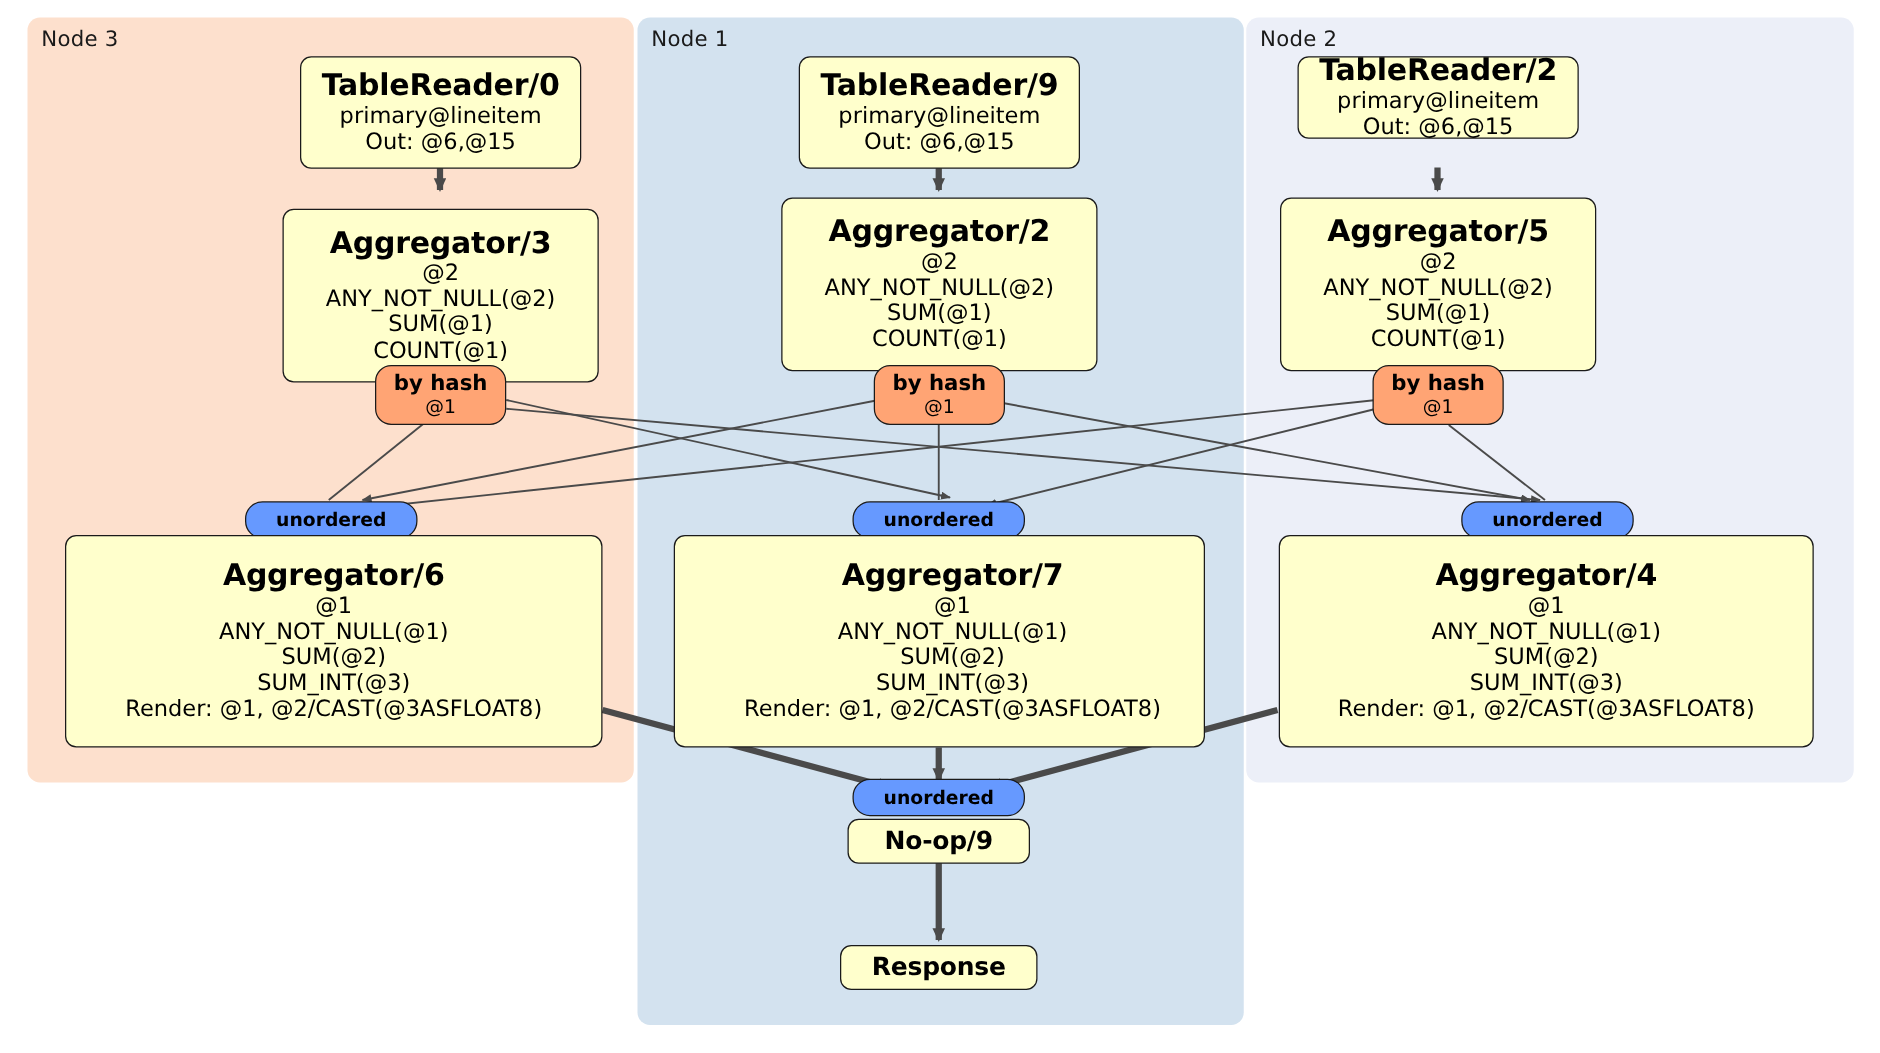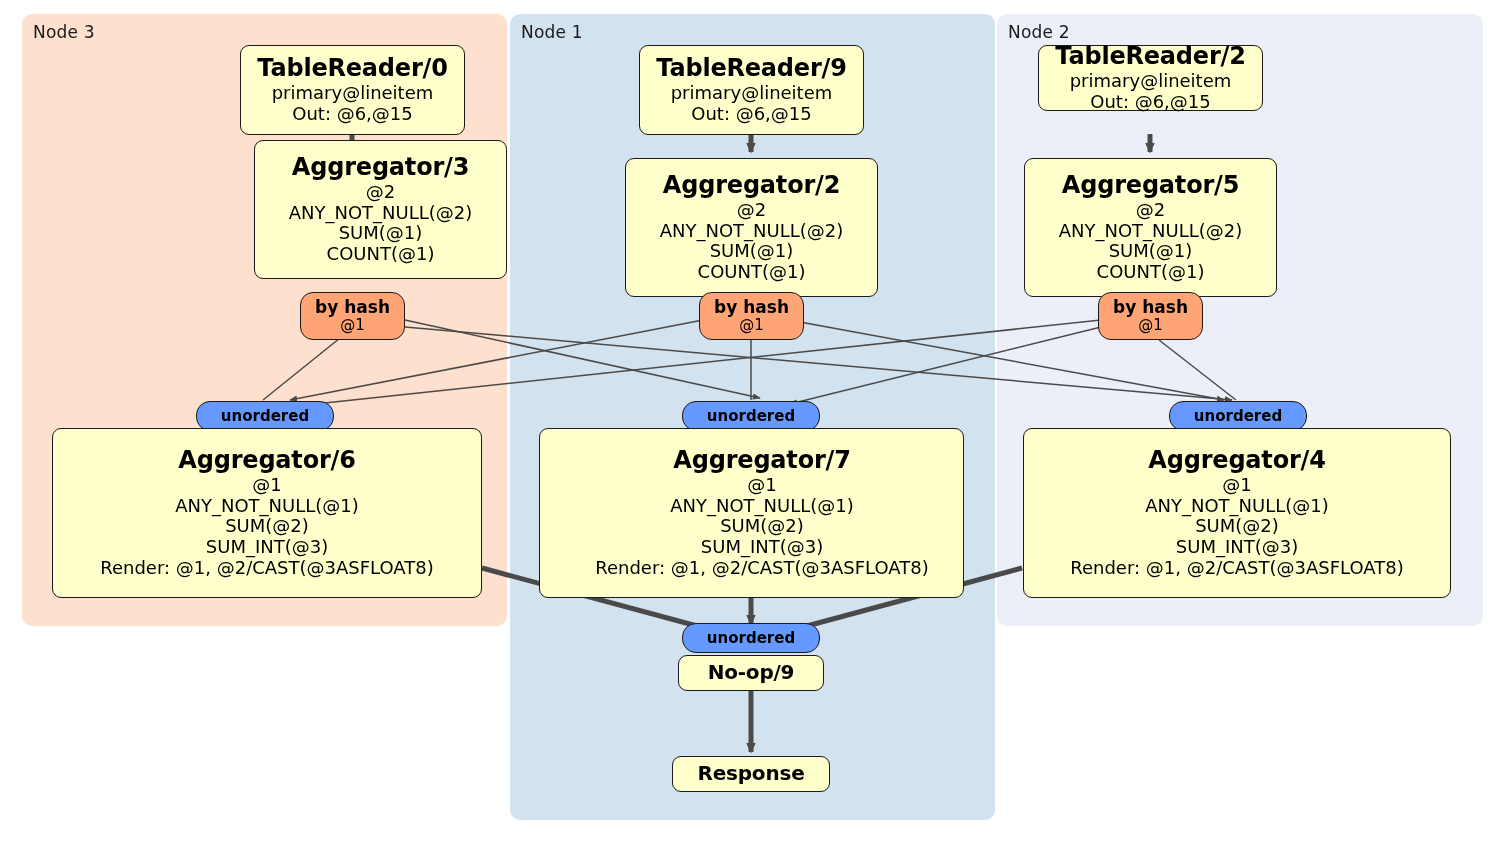--- a/index.html
+++ b/index.html
@@ -93,21 +93,21 @@
     <div class="ttl">TableReader/9</div>
     <div class="ln">primary@lineitem</div>
     <div class="ln">Out: @6,@15</div>
   </div>
   <div class="gbox" style="left:1038px;top:45px;width:225px;height:66px;text-align:center;">
     <div class="ttl">TableReader/2</div>
     <div class="ln">primary@lineitem</div>
     <div class="ln">Out: @6,@15</div>
   </div>
 
-  <div class="gbox" style="left:226px;top:140px;width:253px;height:139px;margin-left:28px;">
+  <div class="gbox" style="left:226px;top:167px;width:253px;height:139px;">
     <div class="ttl">Aggregator/3</div>
     <div class="ln">@2</div>
     <div class="ln">ANY_NOT_NULL(@2)</div>
     <div class="ln">SUM(@1)</div>
     <div class="ln">COUNT(@1)</div>
   </div>
   <div class="gbox" style="left:625px;top:158px;width:253px;height:139px;">
     <div class="ttl">Aggregator/2</div>
     <div class="ln">@2</div>
     <div class="ln">ANY_NOT_NULL(@2)</div>

